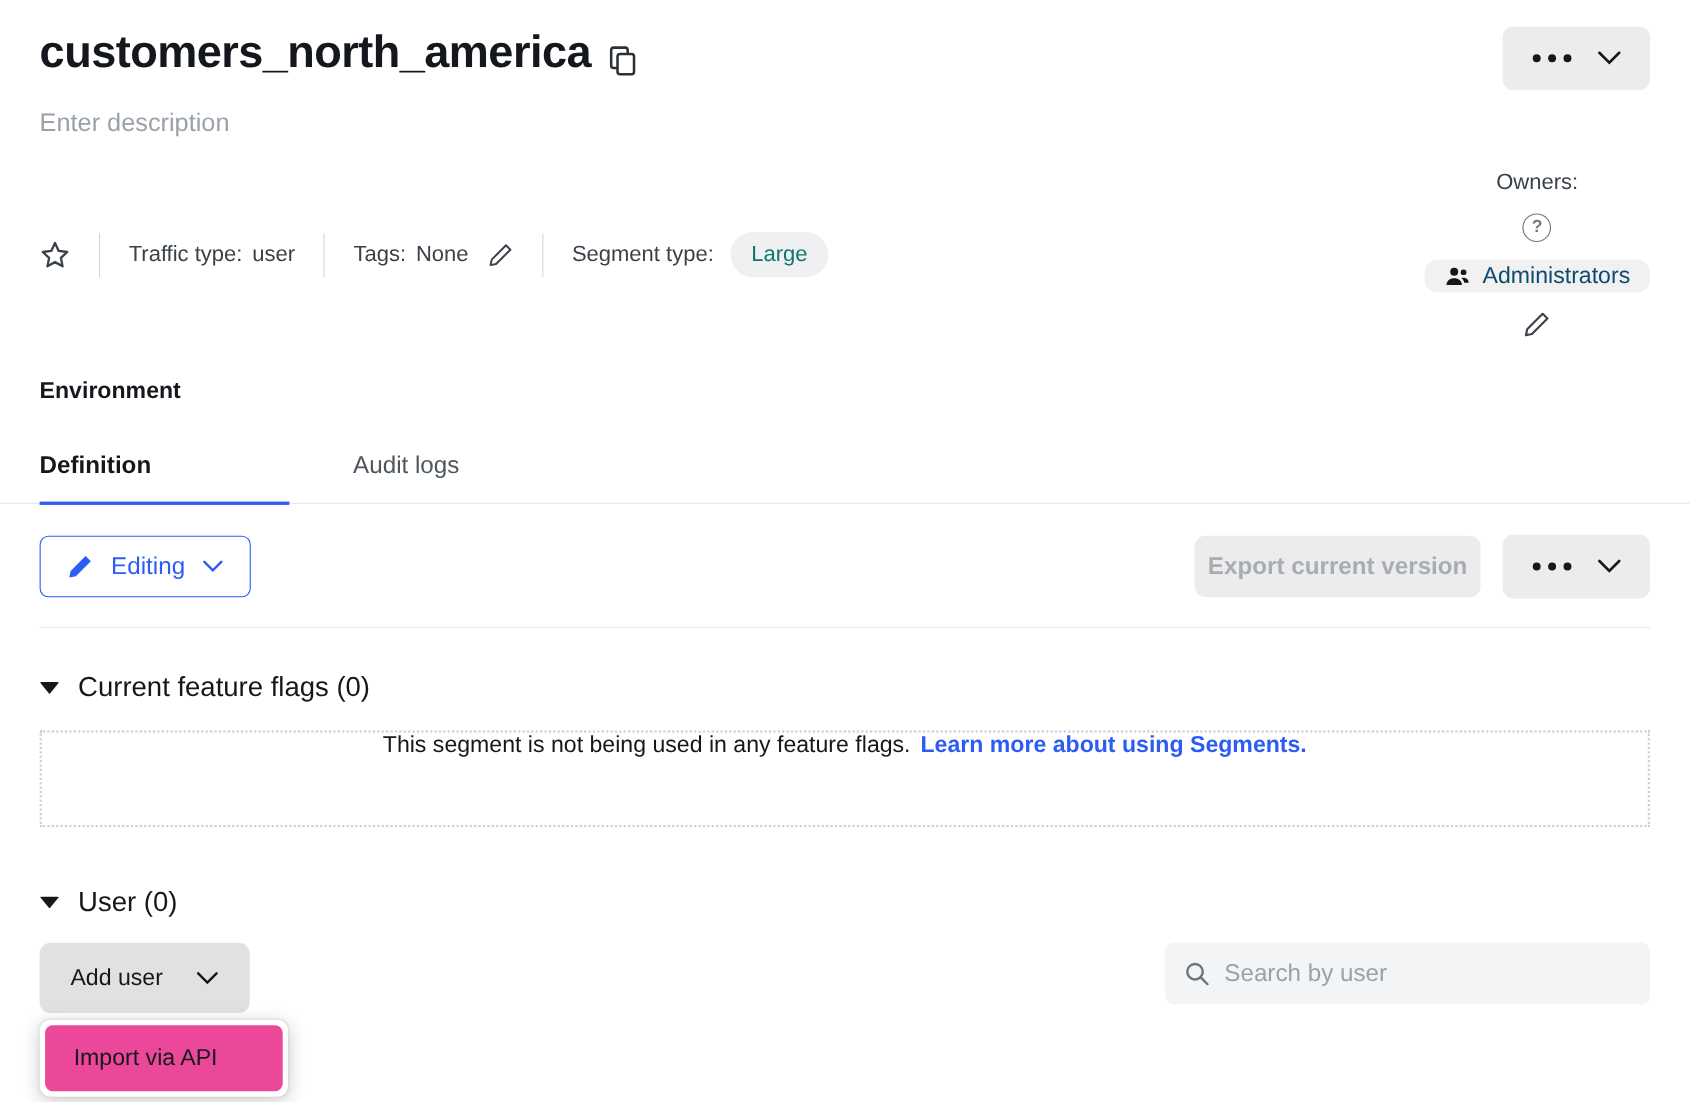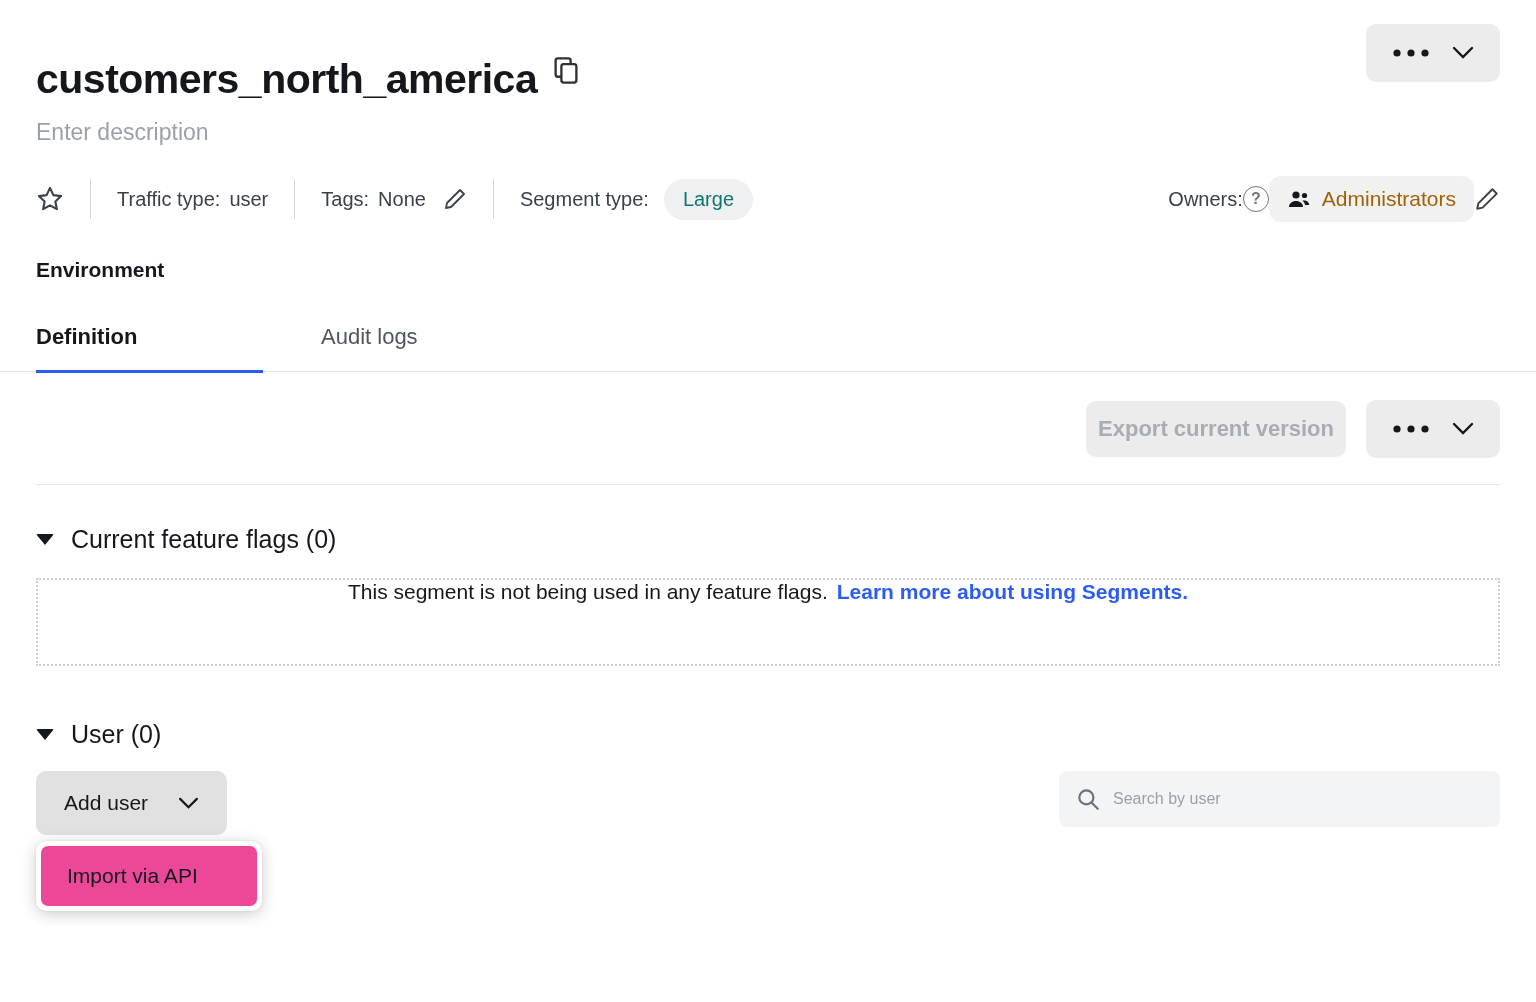--- a/index.html
+++ b/index.html
@@ -7,48 +7,48 @@
   body {
     font-family: "Liberation Sans", sans-serif;
     background: #ffffff;
     color: #15191d;
     overflow: hidden;
   }
   .page { padding: 24px 36px 0 36px; position: relative; height: 100%; }
 
   
   .header-row { display: flex; align-items: flex-start; justify-content: space-between; }
-  .title-group { display: flex; align-items: flex-start; gap: 16px; margin-top: 32px; }
+  .title-group { display: flex; align-items: flex-end; gap: 16px; }
   .page-title { font-size: 41px; font-weight: 700; color: #14181c; letter-spacing: -0.5px; }
   .icon-btn { background: none; border: none; cursor: pointer; display: inline-flex; align-items: center; }
   .btn-more {
     display: inline-flex; align-items: center; gap: 20px;
     background: #ececec; border: none; border-radius: 10px;
     height: 58px; padding: 0 26px; cursor: pointer;
   }
   .description { margin-top: 16px; font-size: 23px; color: #9aa1a9; cursor: text; }
 
   
   .meta-row { display: flex; align-items: center; margin-top: 30px; font-size: 20px; color: #3a4149; }
   .meta-item { display: flex; align-items: center; gap: 9px; }
   .meta-sep { width: 1px; height: 40px; background: #d5d7da; margin: 0 26px; }
   .badge {
     background: #eef0f1; border-radius: 22px; padding: 9px 19px;
     font-size: 20px; color: #0f766e; margin-left: 6px;
   }
-  .owners-group { margin-left: auto; display: flex; align-items: center; gap: 0; }
+  .owners-group { margin-left: auto; display: flex; align-items: center; gap: 16px; flex-direction: column; }
   .q-circle {
     width: 26px; height: 26px; border: 1.6px solid #70777e; border-radius: 50%;
     display: inline-flex; align-items: center; justify-content: center;
     font-size: 16px; color: #70777e; font-weight: 700;
   }
   .owner-pill {
-    background: #f1f1f2; border-radius: 12px; height: 46px; padding: 0 18px;
+    background: #f1f1f2; border-radius: 12px; height: 30px; padding: 0 18px;
     display: inline-flex; align-items: center; gap: 11px;
-    font-size: 21px; color: #a16207;
+    font-size: 21px; color: #0c4a6e;
   }
 
   
   .env-section { margin-top: 36px; }
   .env-label { font-size: 21px; font-weight: 700; color: #14181c; }
   .env-select {
     margin-top: 14px; width: 784px; height: 56px;
     border: 1px solid #c9ccd1; border-radius: 8px; background: #fff;
     display: flex; align-items: center; justify-content: space-between;
     padding: 0 24px; font-size: 22px; color: #14181c; cursor: pointer;
@@ -115,21 +115,21 @@
     background: #ec4899; border-radius: 7px; height: 60px;
     display: flex; align-items: center; padding: 0 26px;
     font-size: 21px; color: #14181c; cursor: pointer;
   }
   .search-box {
     width: 441px; height: 56px; background: #f3f4f5; border-radius: 8px;
     display: flex; align-items: center; gap: 12px; padding: 0 16px;
   }
   .search-box input {
     border: none; background: transparent; outline: none;
-    font-size: 16px; color: #14181c; width: 100%;
+    font-size: 22px; color: #14181c; width: 100%;
     font-family: "Liberation Sans", sans-serif;
   }
   .search-box input::placeholder { color: #9aa1a9; }
 
   svg { display: block; }
 </style>
 </head>
 <body>
 
 <div class="page">
@@ -224,20 +224,33 @@
   <div class="env-section">
     <div class="env-label">Environment</div>
   </div>
 
   <div class="tabs">
     <div class="tab active">Definition</div>
     <div class="tab inactive">Audit logs</div>
   </div>
 
   <div class="toolbar">
+    <button class="editing-btn">
+      <span>
+        <svg width="24" height="24" viewBox="0 0 24 24" fill="#2d5bf6">
+          <path d="M16.8 2.4l4.8 4.8L8 20.8 2 22l1.2-6L16.8 2.4z"></path>
+        </svg>
+      </span>
+      <span>Editing</span>
+      <span>
+        <svg width="19" height="12" viewBox="0 0 22 14" fill="none" stroke="#2d5bf6" stroke-width="2.6" stroke-linecap="round">
+          <path d="M2 2l9 9 9-9"></path>
+        </svg>
+      </span>
+    </button>
     <div class="toolbar-right">
       <button class="export-btn">Export current version</button>
       <button class="btn-more">
         <span>
           <svg width="40" height="10" viewBox="0 0 40 10" fill="#14181c">
             <circle cx="5" cy="5" r="3.6"></circle>
               <circle cx="19" cy="5" r="3.6"></circle>
               <circle cx="33" cy="5" r="3.6"></circle>
           </svg>
         </span>

